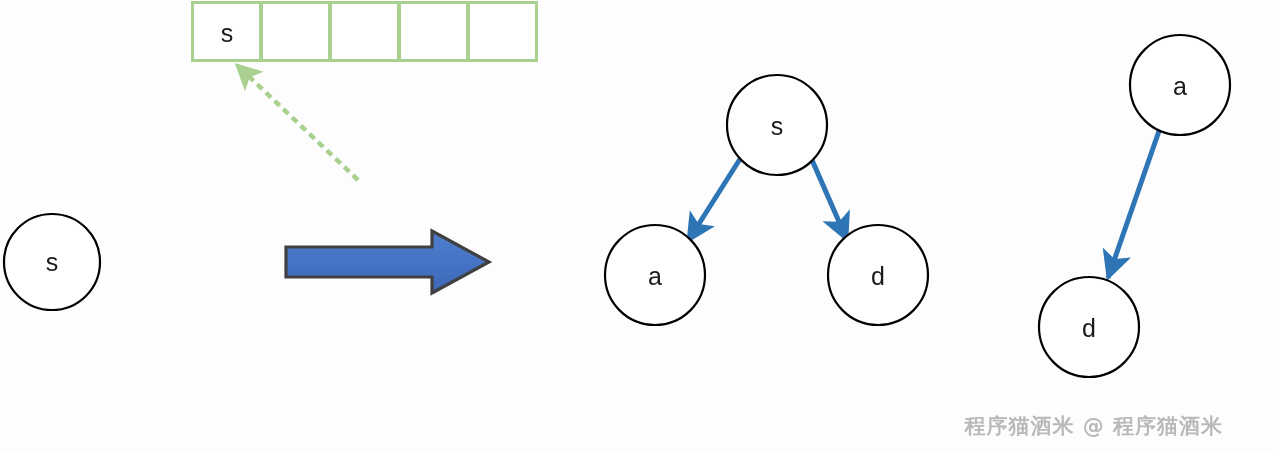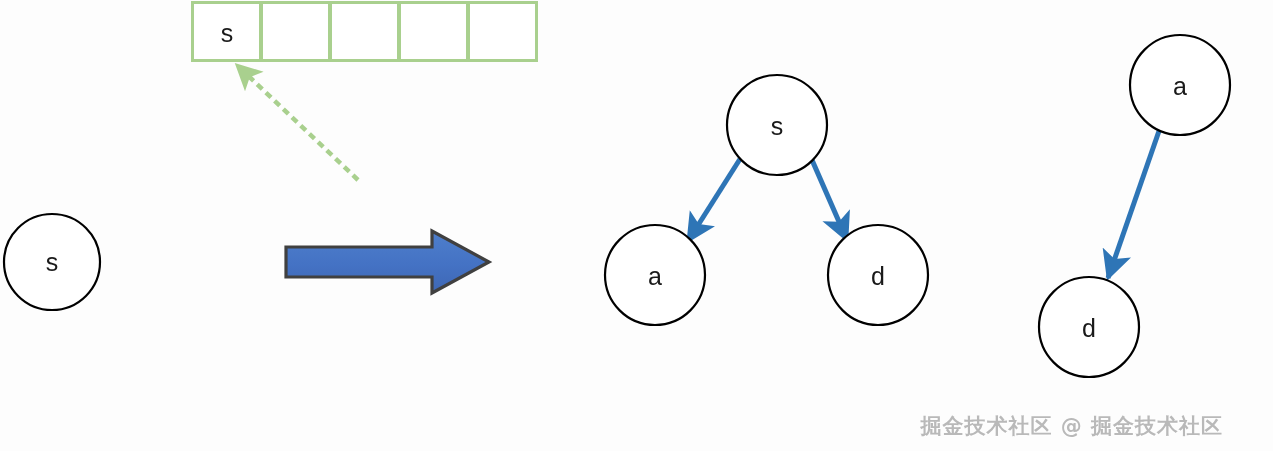--- a/index.html
+++ b/index.html
@@ -111,15 +111,15 @@
 
   <div class="node-label" style="left:52px; top:262px;">s</div>
 
   <div class="node-label" style="left:777px; top:126px;">s</div>
   <div class="node-label" style="left:655px; top:276px;">a</div>
   <div class="node-label" style="left:878px; top:276px;">d</div>
 
   <div class="node-label" style="left:1180px; top:86px;">a</div>
   <div class="node-label" style="left:1089px; top:328px;">d</div>
 
-  <div id="watermark">掘金技术社区 @ 掘金技术社区</div>
+  <div id="watermark">程序猫酒米 @ 程序猫酒米</div>
 
 </div>
 
 </body></html>

